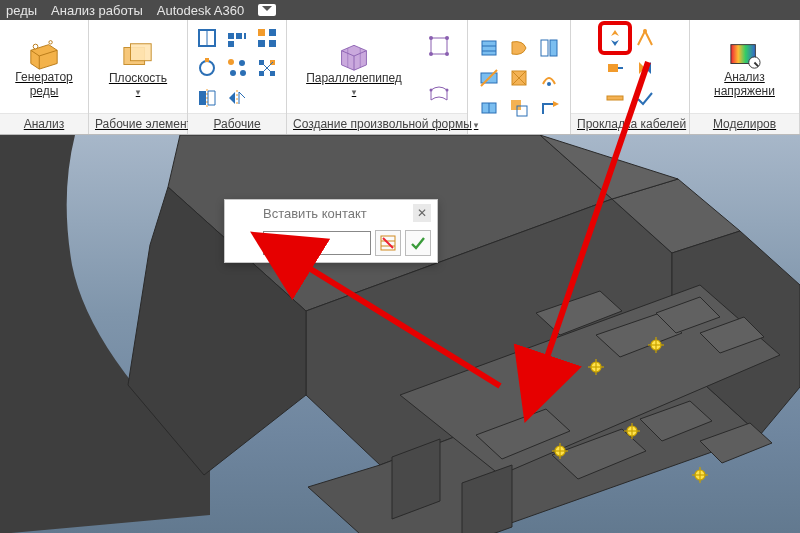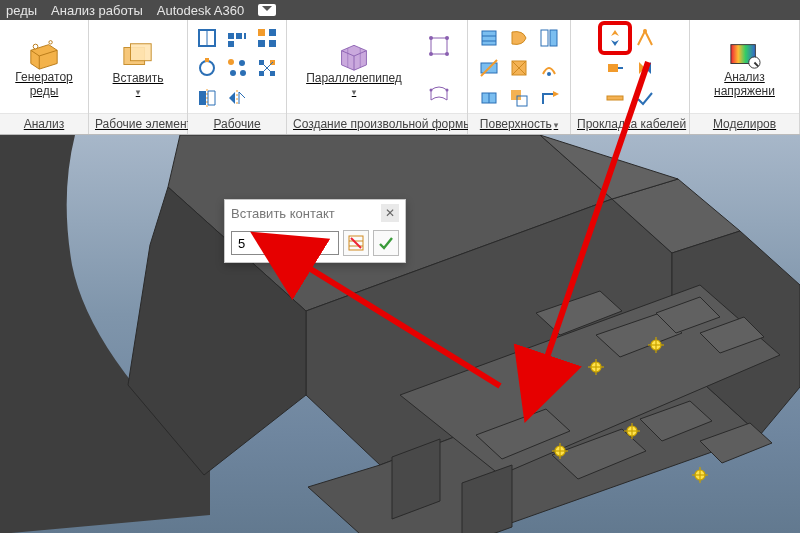--- a/index.html
+++ b/index.html
@@ -120,20 +120,21 @@
   }
 
   
   .dialog {
     position: absolute;
     left: 224px; top: 64px;
     width: 180px;
     background: #fff;
     border: 1px solid #c7c7c7;
     box-shadow: 0 3px 8px rgba(0,0,0,.25);
+    padding-left: 32px;
   }
   .dialog .hdr {
     height: 26px;
     display: flex;
     align-items: center;
     padding: 0 6px;
     font-size: 13px;
     color: #777;
   }
   .dialog .hdr .close {
@@ -210,21 +211,21 @@
 
   <div class="panel" style="width:98px">
     <div class="body">
       <div class="bigbtn">
         <div class="ico32">
           <svg width="34" height="30" viewBox="0 0 34 30">
             <rect x="2" y="6" width="22" height="18" fill="#f6c77a" stroke="#c58b28"></rect>
             <rect x="9" y="2" width="22" height="18" fill="#ffe4b2" stroke="#c58b28" fill-opacity="0.9"></rect>
           </svg>
         </div>
-        <span>Вставить</span>
+        <span>Плоскость</span>
         <span class="dd">▾</span>
       </div>
     </div>
     <div class="title">
       <span>Рабочие элементы</span><span class="dd">▾</span>
     </div>
   </div>
 
   <div class="panel" style="width:98px">
     <div class="body">
@@ -385,23 +386,20 @@
               <rect x="8" y="8" width="10" height="10" fill="none" stroke="#2b6fb5"></rect>
             </svg>
           </div>
         <div class="smallbtn">
             <svg width="20" height="20">
               <path d="M4 16 L4 6 L16 6" fill="none" stroke="#2b6fb5" stroke-width="2"></path>
               <polygon points="14,3 20,6 14,9" fill="#f29b2c"></polygon>
             </svg>
           </div>
       </div>
-    </div>
-    <div class="title">
-      <span>Поверхность</span><span class="dd">▾</span>
     </div>
   </div>
 
   <div class="panel" style="width:118px">
     <div class="body">
       <div class="grid2">
         <div class="smallbtn hl">
           <svg width="20" height="20">
               <polygon points="10,2 14,8 10,6 6,8" fill="#f29b2c"></polygon>
               <polygon points="10,18 14,12 10,14 6,12" fill="#2b6fb5"></polygon>

